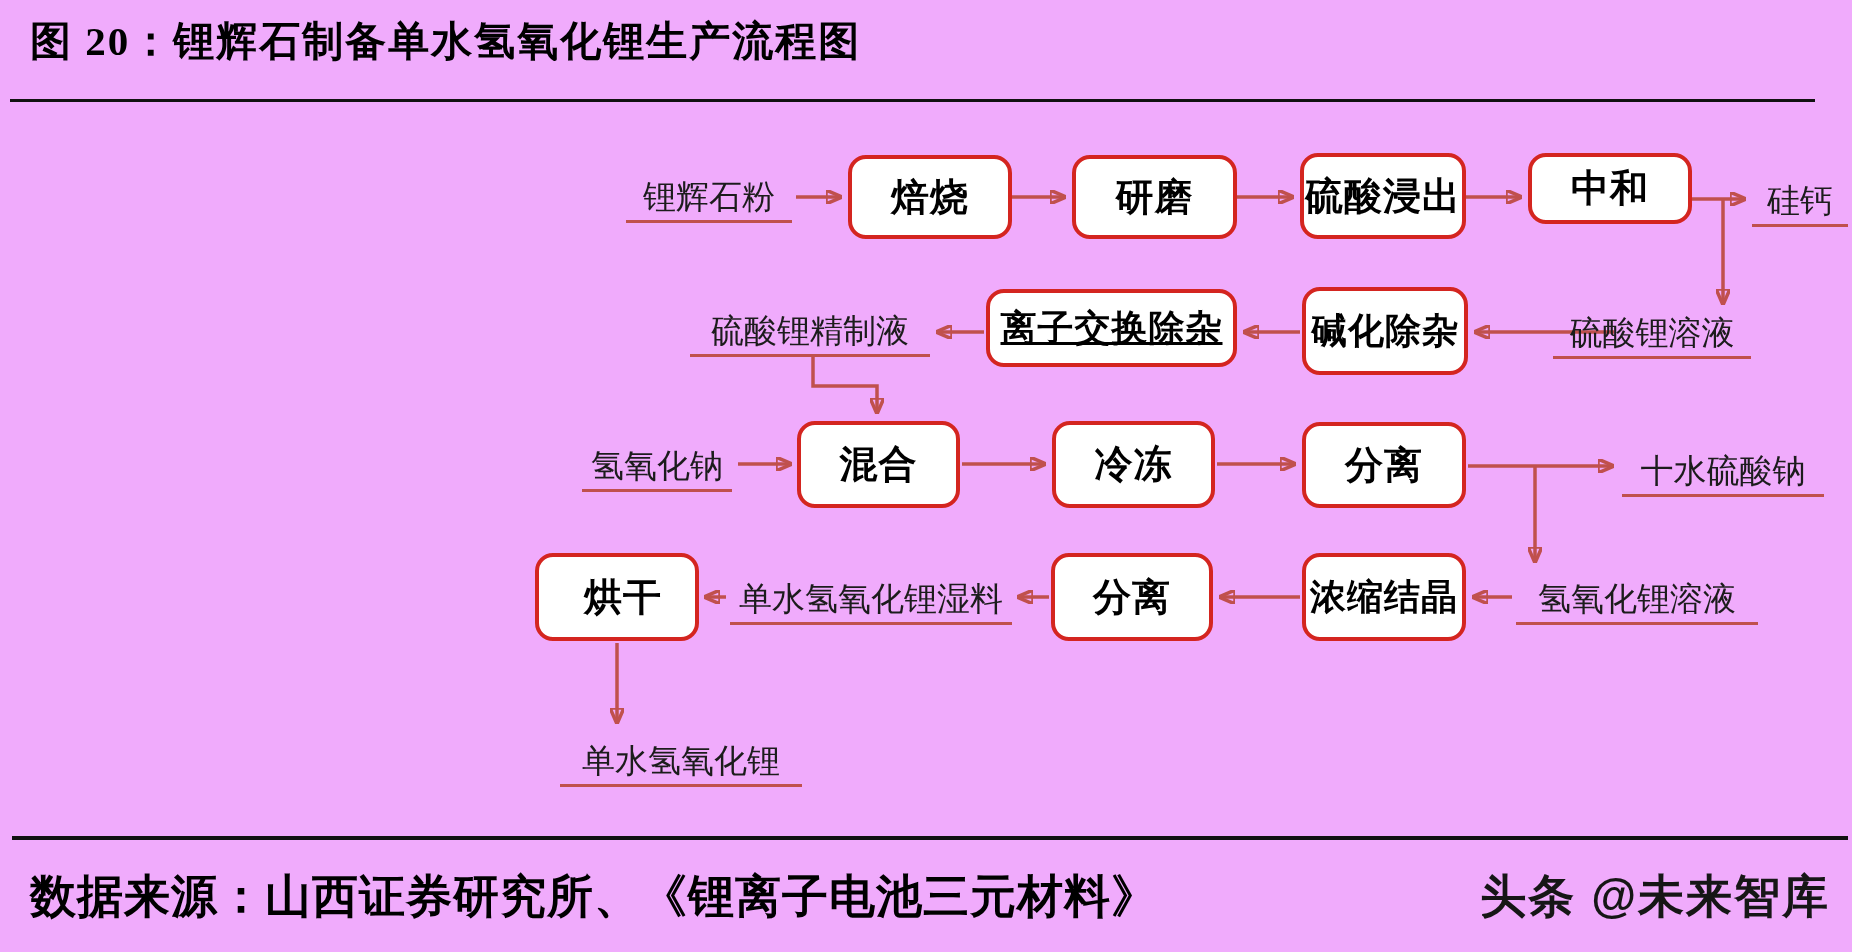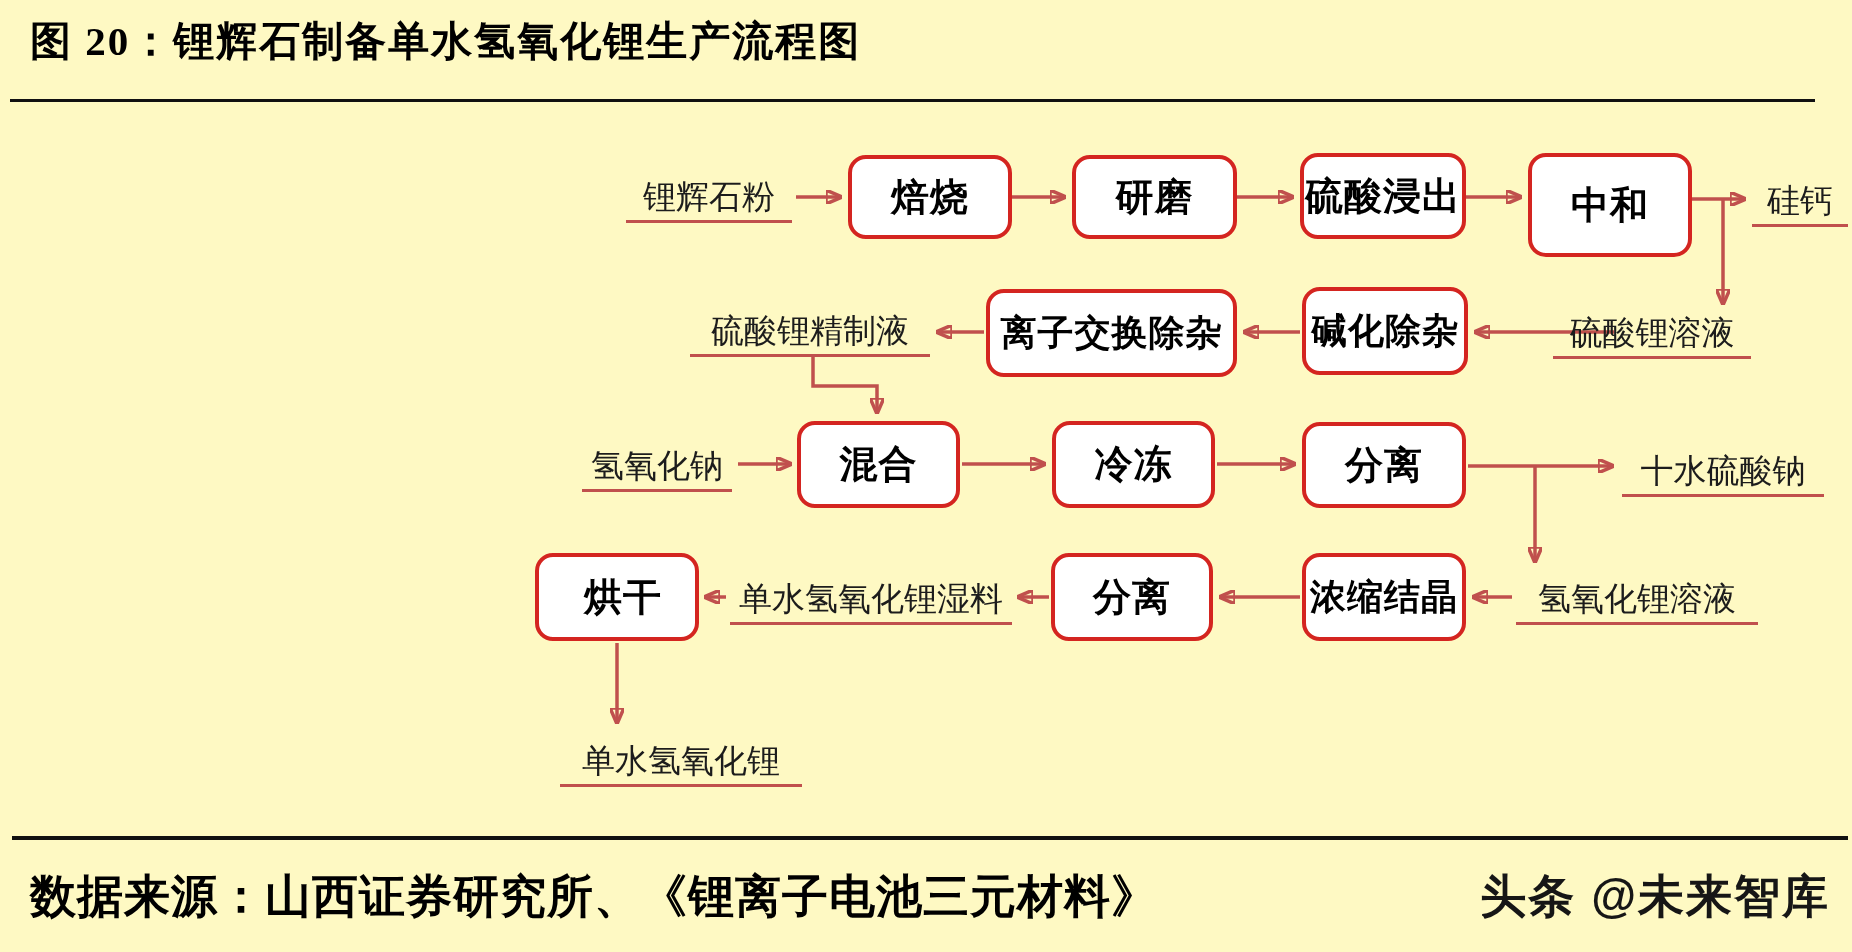--- a/index.html
+++ b/index.html
@@ -4,21 +4,21 @@
 <style>
   :root{
     --box-red:#d42520;
     --line-red:#c0504d;
     --ink:#000000;
   }
   html,body{margin:0;padding:0;background:#ffffff;}
   #canvas{
     position:relative;
     width:1852px;height:952px;
-    background:#fef9c3;
+    background:#f0abfc;
     font-family:"Liberation Serif","DejaVu Serif",serif;
     overflow:hidden;
   }
   .figure-title{
     position:absolute;left:30px;top:14px;
     font-size:41px;font-weight:bold;color:var(--ink);
     letter-spacing:2px;white-space:nowrap;
   }
   .hrule{position:absolute;background:#111;}
   .fbox{
@@ -81,22 +81,22 @@
     <path d="M1512,597 H1474" marker-end="url(#arrow)"></path>
     <path d="M1300,597 H1221" marker-end="url(#arrow)"></path>
     <path d="M1049,597 H1019" marker-end="url(#arrow)"></path>
     <path d="M726,597 H706" marker-end="url(#arrow)"></path>
     <path d="M617,643 V722" marker-end="url(#arrow)"></path>
   </svg>
 
   <div class="fbox" style="left:848px;top:155px;width:164px;height:84px;">焙烧</div>
   <div class="fbox" style="left:1072px;top:155px;width:165px;height:84px;">研磨</div>
   <div class="fbox" style="left:1300px;top:153px;width:166px;height:86px;">硫酸浸出</div>
-  <div class="fbox" style="left:1528px;top:153px;width:164px;height:104px;">中和</div>
-  <div class="fbox" style="left:986px;top:289px;width:251px;height:88px;font-size:36px;">离子交换除杂</div>
+  <div class="fbox" style="left:1528px;top:153px;width:164px;height:71px;">中和</div>
+  <div class="fbox" style="left:986px;top:289px;width:251px;height:78px;font-size:36px;text-decoration:underline;">离子交换除杂</div>
   <div class="fbox" style="left:1302px;top:287px;width:166px;height:88px;font-size:36px;">碱化除杂</div>
   <div class="fbox" style="left:797px;top:421px;width:163px;height:87px;">混合</div>
   <div class="fbox" style="left:1052px;top:421px;width:163px;height:87px;">冷冻</div>
   <div class="fbox" style="left:1302px;top:422px;width:164px;height:86px;">分离</div>
   <div class="fbox" style="left:535px;top:553px;width:164px;height:88px;padding-left:12px;">烘干</div>
   <div class="fbox" style="left:1051px;top:553px;width:162px;height:88px;">分离</div>
   <div class="fbox" style="left:1302px;top:553px;width:164px;height:88px;font-size:36px;">浓缩结晶</div>
 
   <div class="flabel" style="left:626px;top:178px;width:166px;">锂辉石粉</div>
   <div class="flabel" style="left:1752px;top:182px;width:96px;">硅钙</div>

